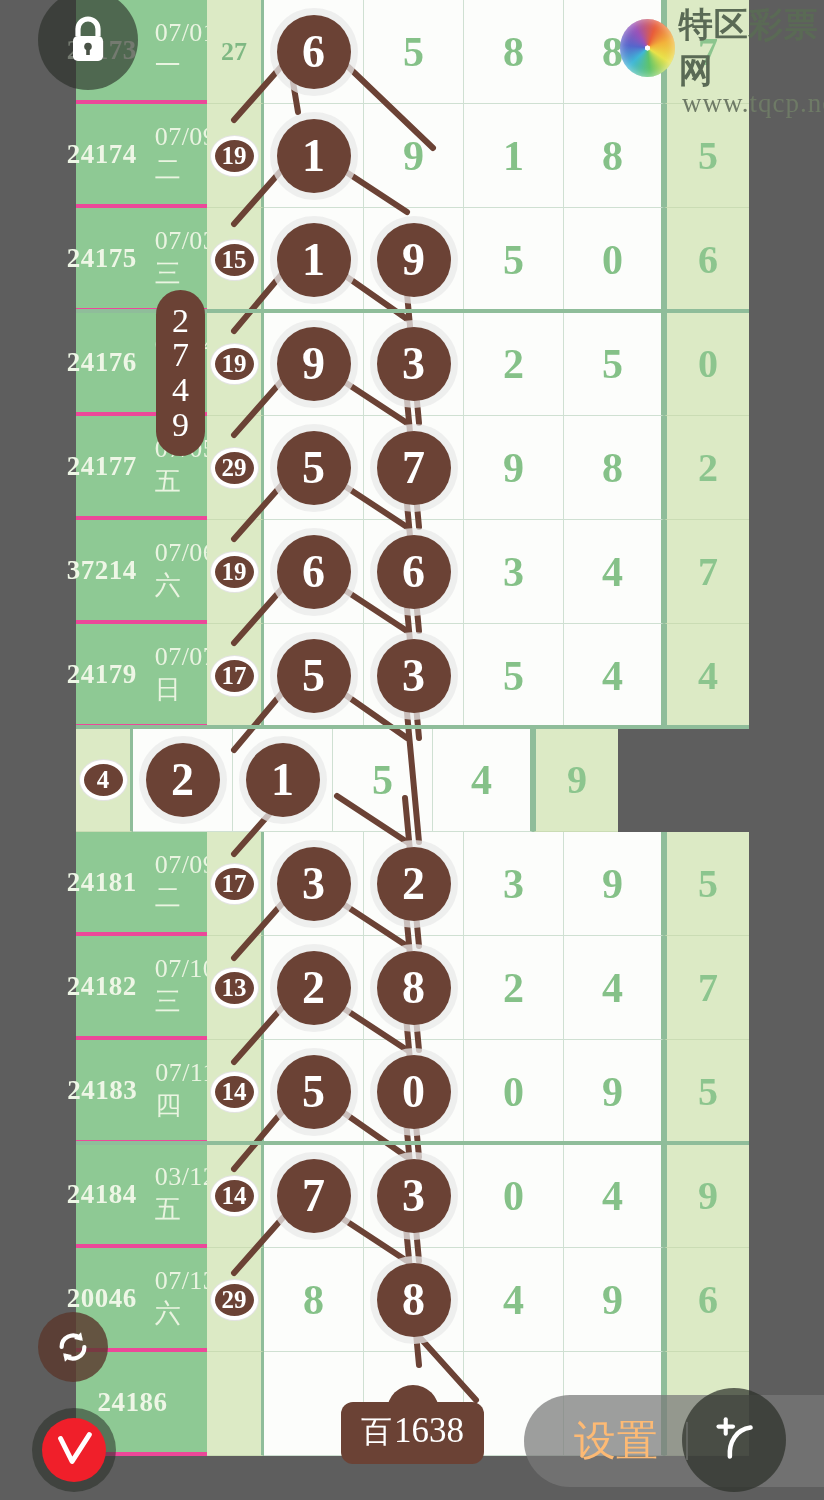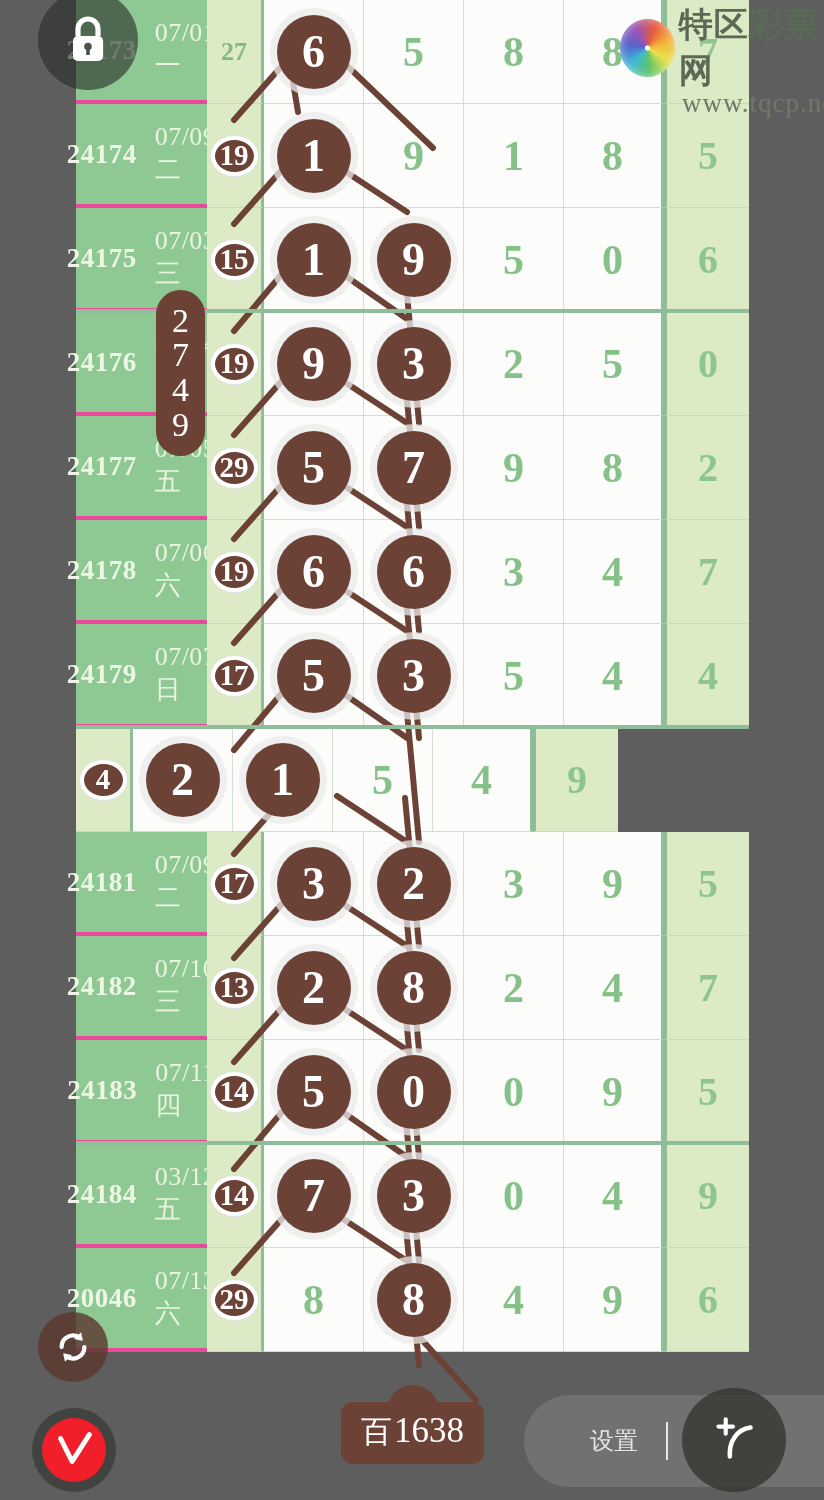--- a/index.html
+++ b/index.html
@@ -34,21 +34,21 @@
   .c-sum {
     width: 57px; background: #dceac5;
     border-bottom: 1px solid #cadcb4;
     border-right: 3px solid #8fbd9a;
   }
   .sum-plain { font-size: 26px; color: #7fb883; font-weight: bold; }
   .sum-chip {
     width: 47px; height: 40px; border-radius: 50%;
     background: #6b4235; border: 4px solid #fff;
     display: flex; align-items: center; justify-content: center;
-    color: #fff; font-size: 29px; font-weight: bold;
+    color: #fff; font-size: 25px; font-weight: bold;
     box-shadow: 0 0 0 1px #e3e3e3;
   }
 
   
   .c-digit {
     width: 100px; background: #fcfdfb;
     border-bottom: 1px solid #cfe0d2;
     border-right: 1px solid #cfe0d2;
   }
   .c-digit.last-white { border-right: 3px solid #8fbd9a; }
@@ -121,21 +121,21 @@
   #logo-inner {
     width: 64px; height: 64px; border-radius: 50%; background: #f01f2a;
     display: flex; align-items: center; justify-content: center;
   }
 
   #bottombar {
     position: absolute; left: 524px; top: 1395px; width: 300px; height: 92px;
     background: rgba(120,120,120,0.72); border-radius: 46px 0 0 46px; z-index: 11;
     display: flex; align-items: center;
   }
-  #settings-label { font-size: 24px; color: #e5e5e5; margin-left: 66px; font-family: "DejaVu Sans", sans-serif; }
+  #settings-label { font-size: 42px; color: #fdba74; margin-left: 50px; font-family: "DejaVu Sans", sans-serif; }
   #bar-divider { width: 2px; height: 38px; background: #e8e8e8; margin-left: 28px; }
   #pen-fab {
     position: absolute; left: 682px; top: 1388px; width: 104px; height: 104px;
     border-radius: 50%; background: rgba(45,48,42,0.72); z-index: 12;
     display: flex; align-items: center; justify-content: center;
   }
 </style>
 </head>
 <body>
 
@@ -296,21 +296,21 @@
           </div>
           <div class="cell c-digit last-white">
             <div class="digit-plain">8</div>
           </div>
           <div class="cell c-tail">
             <div class="tail-val">2</div>
           </div>
         </div>
         <div class="row">
           <div class="cell c-issue">
-            <div class="issue-no">24178</div>
+            <div class="issue-no">37214</div>
             <div class="issue-date">07/06 六</div>
           </div>
           <div class="cell c-sum">
             <div class="sum-chip">19</div>
           </div>
           <div class="cell c-digit">
             <div class="digit-ball">6</div>
           </div>
           <div class="cell c-digit">
             <div class="digit-ball">6</div>
@@ -481,20 +481,32 @@
           </div>
           <div class="cell c-digit">
             <div class="digit-plain">4</div>
           </div>
           <div class="cell c-digit last-white">
             <div class="digit-plain">9</div>
           </div>
           <div class="cell c-tail">
             <div class="tail-val">6</div>
           </div>
+        </div>
+        <div class="row">
+          <div class="cell c-issue">
+            <div class="issue-no">24186</div>
+            <div class="issue-date"></div>
+          </div>
+          <div class="cell c-sum"></div>
+          <div class="cell c-digit"></div>
+          <div class="cell c-digit"></div>
+          <div class="cell c-digit"></div>
+          <div class="cell c-digit last-white"></div>
+          <div class="cell c-tail"></div>
         </div>
       </div>
   </div>
 
   <div id="vpill">
       <span>2</span>
       <span>7</span>
       <span>4</span>
       <span>9</span>
     </div>

